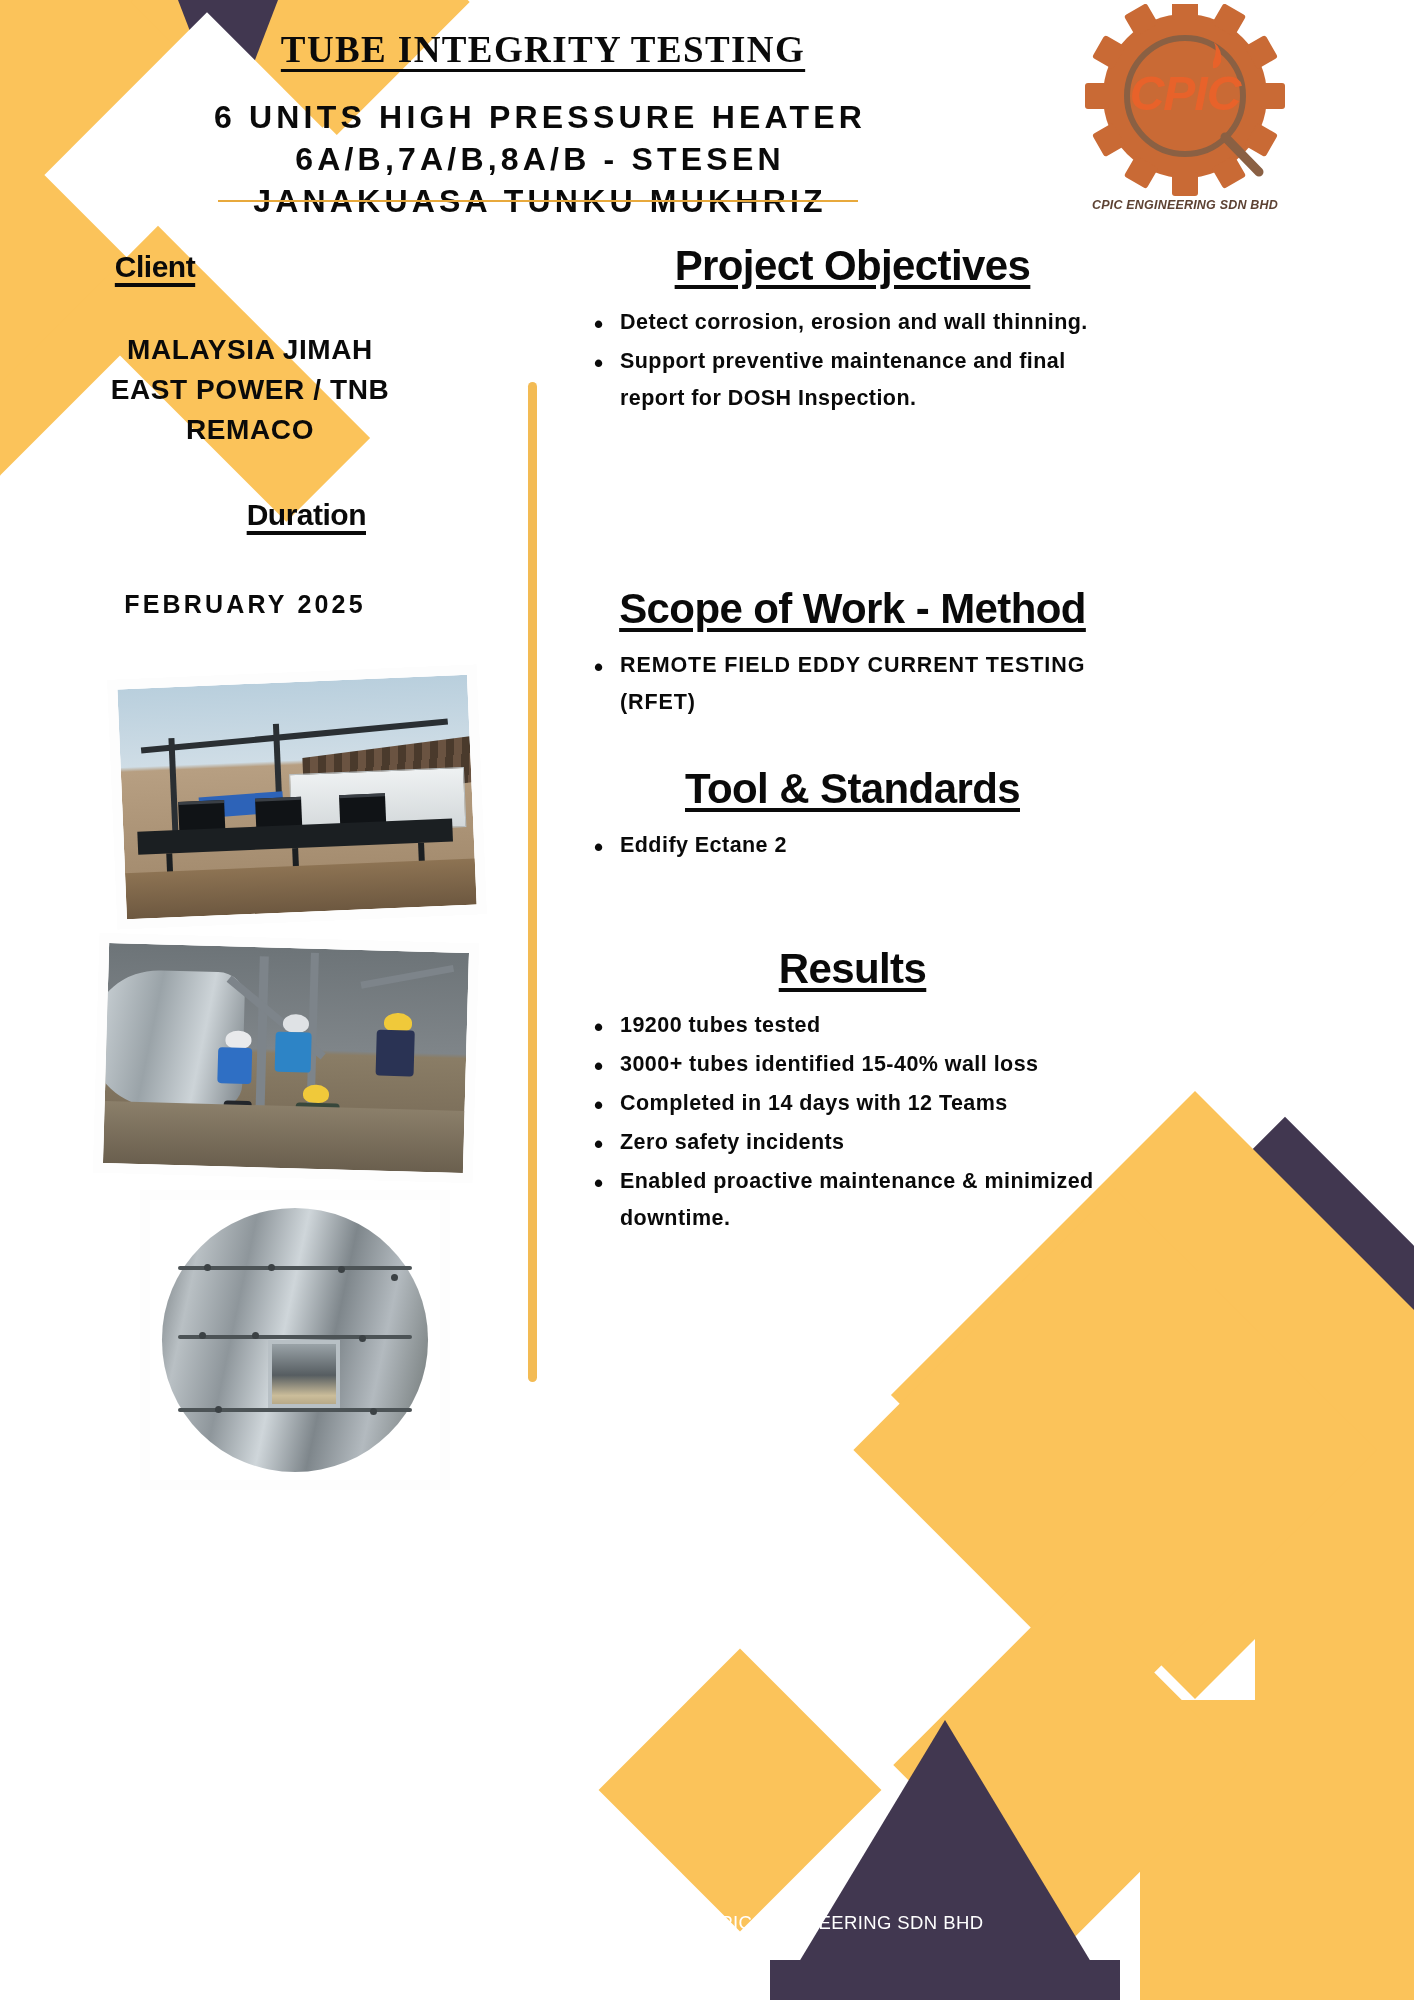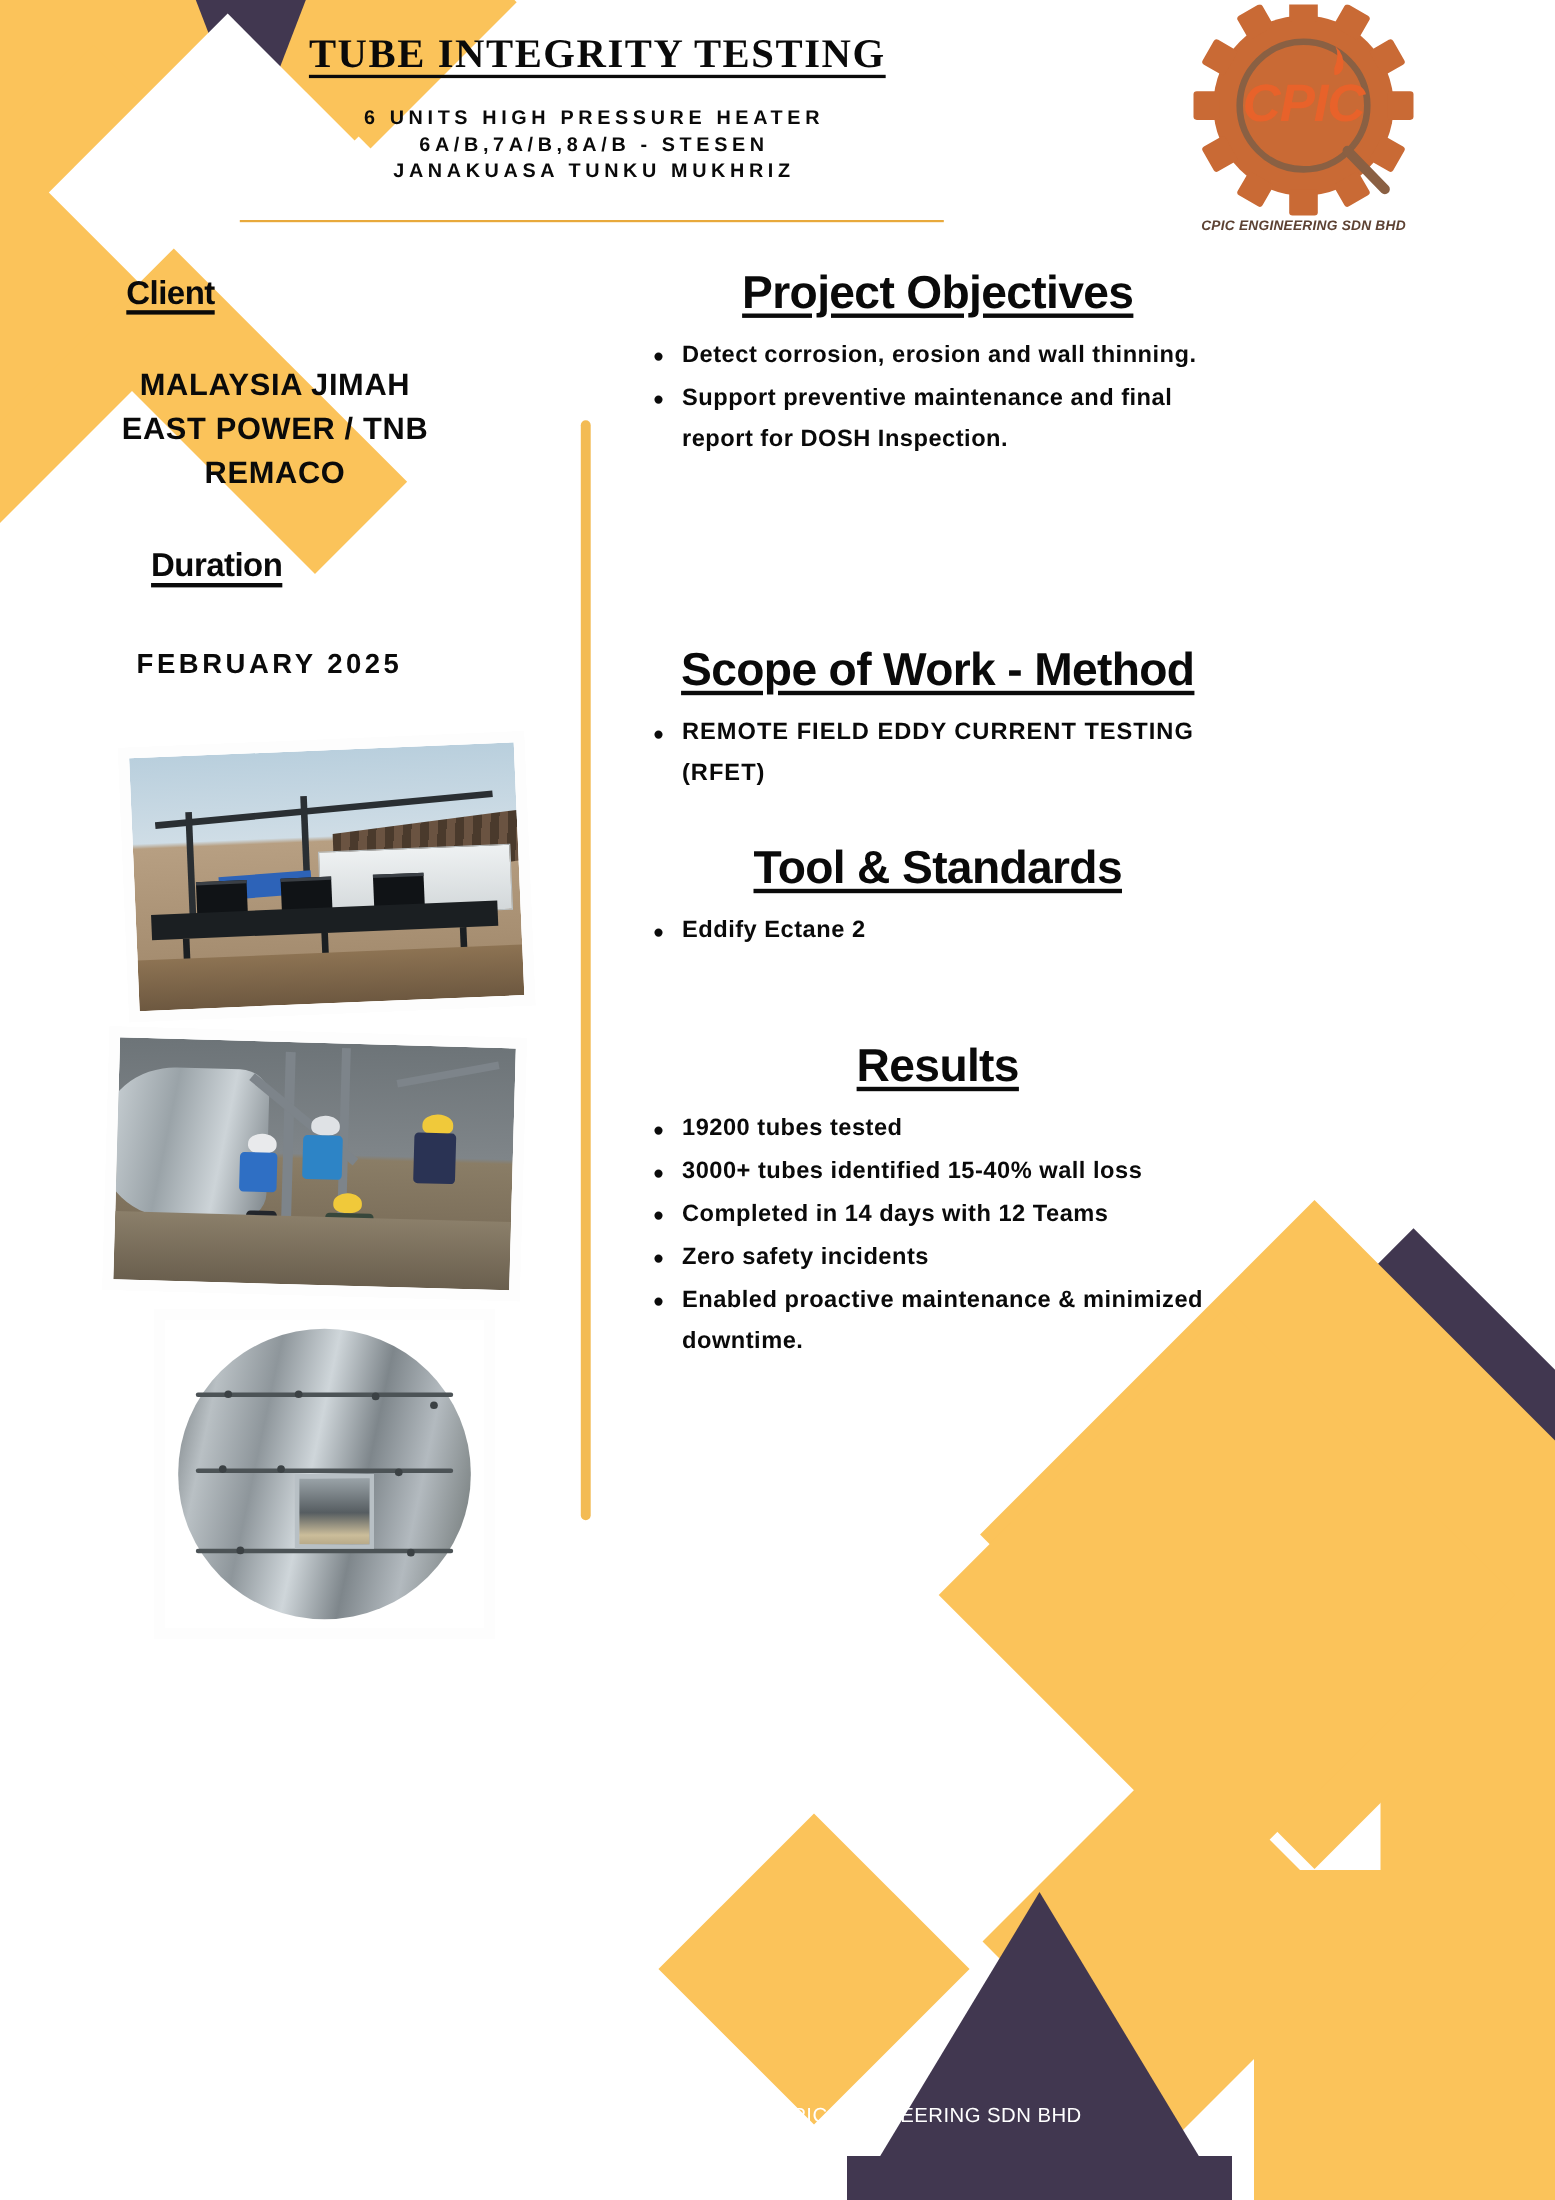--- a/index.html
+++ b/index.html
@@ -156,21 +156,21 @@
     text-decoration: underline;
     text-underline-offset: 7px;
     text-decoration-thickness: 3px;
   }
   .sub-title {
     position: absolute;
     left: 200px; top: 96px;
     width: 680px;
     text-align: center;
     font-weight: bold;
-    font-size: 18px;
+    font-size: 32px;
     line-height: 1.32;
     letter-spacing: 4.2px;
     color: #0a0a0a;
   }
   .header-rule {
     position: absolute;
     left: 218px; top: 200px;
     width: 640px; height: 2px;
     background: #E8A93C;
   }
@@ -212,21 +212,21 @@
     position: absolute;
     left: 20px; top: 100px;
     width: 460px;
     text-align: center;
     font-weight: bold;
     font-size: 28px;
     line-height: 1.42;
     letter-spacing: 0.6px;
     color: #0a0a0a;
   }
-  .duration-head { position: absolute; left: 14px; top: 268px; width: 366px; }
+  .duration-head { position: absolute; left: 0px; top: 268px; width: 366px; text-align: right; }
   .duration-body {
     position: absolute;
     left: 30px; top: 360px;
     width: 430px;
     text-align: center;
     font-weight: bold;
     font-size: 25px;
     letter-spacing: 3.2px;
     color: #0a0a0a;
   }

